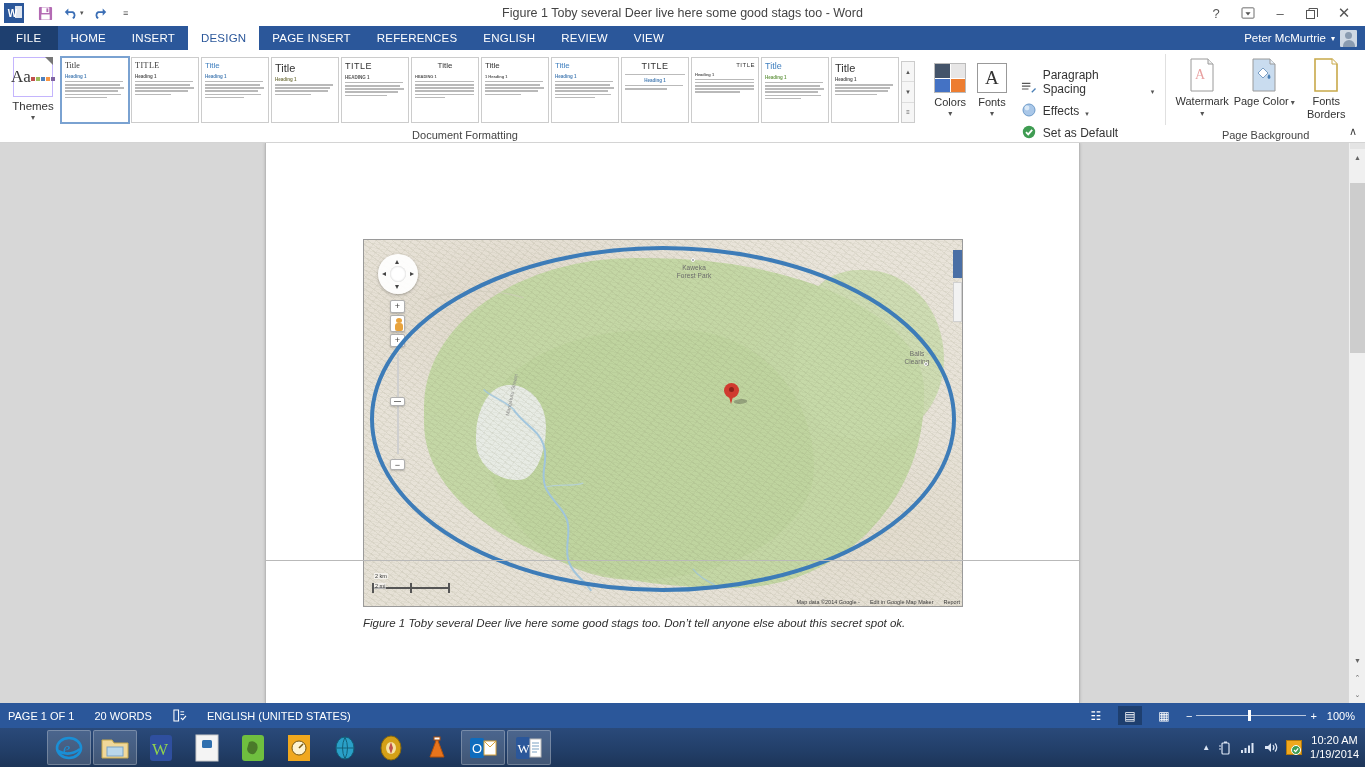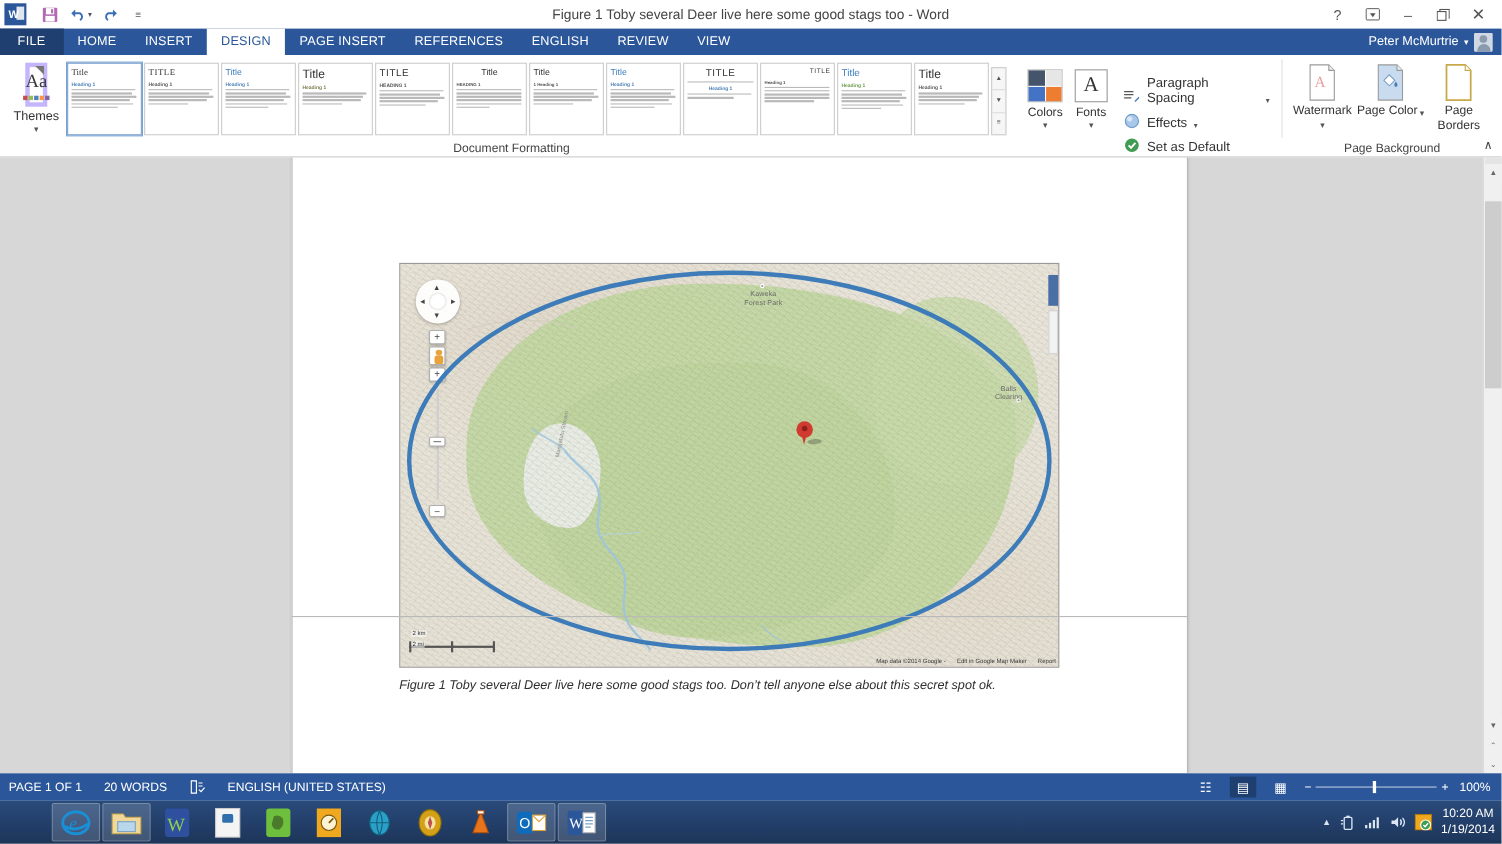--- a/index.html
+++ b/index.html
@@ -91,22 +91,22 @@
     font-size:11px; color:#444;
   }
   .grp-sep { width:1px; background:#e0e0e0; margin:4px 0 18px 0; }
 
   
   .themes-btn {
     width:56px; display:flex; flex-direction:column; align-items:center;
     padding-top:4px;
   }
   .themes-icon {
-    width:20px; height:40px; border:4px solid #c4b5fd; background:#fff;
-    display:flex; flex-direction:column; align-items:center; justify-content:center;
+    width:40px; height:40px; border:1px solid #c4b5fd; background:#fff;
+    display:flex; flex-direction:row; align-items:center; justify-content:center;
     position:relative;
   }
   .themes-icon .aa { font-size:17px; color:#3a3a3a; font-family:"Liberation Serif", serif; }
   .themes-icon .swatches { display:flex; gap:1px; margin-top:3px; }
   .themes-icon .swatches i { width:4px; height:4px; display:block; }
   .themes-icon .fold {
     position:absolute; right:-1px; top:-1px; width:0; height:0;
     border-left:8px solid transparent; border-top:8px solid #777;
   }
   .themes-label { font-size:11.5px; color:#333; margin-top:3px; }
@@ -738,21 +738,21 @@
           <div class="drop-caret" style="margin-top:4px">▾</div>
         </div>
       </div>
       <div class="pb-btn">
         <div class="pb-icon">
           <svg width="34" height="36" viewBox="0 0 34 36">
               <path d="M6 2h17l5 5v27H6z" fill="#fff" stroke="#c8a94a" stroke-width="1.6"></path>
               <path d="M23 2v5h5" fill="#fff" stroke="#c8a94a"></path>
             </svg>
         </div>
-        <div class="pb-label">Page Borders</div>
+        <div class="pb-label">Fonts Borders</div>
       </div>
       <div class="grp-label">Page Background</div>
     </div>
 
   </div>
   <div class="ribbon-collapse">∧</div>
 </div>
 
 <div class="docarea">
   <div class="page">

